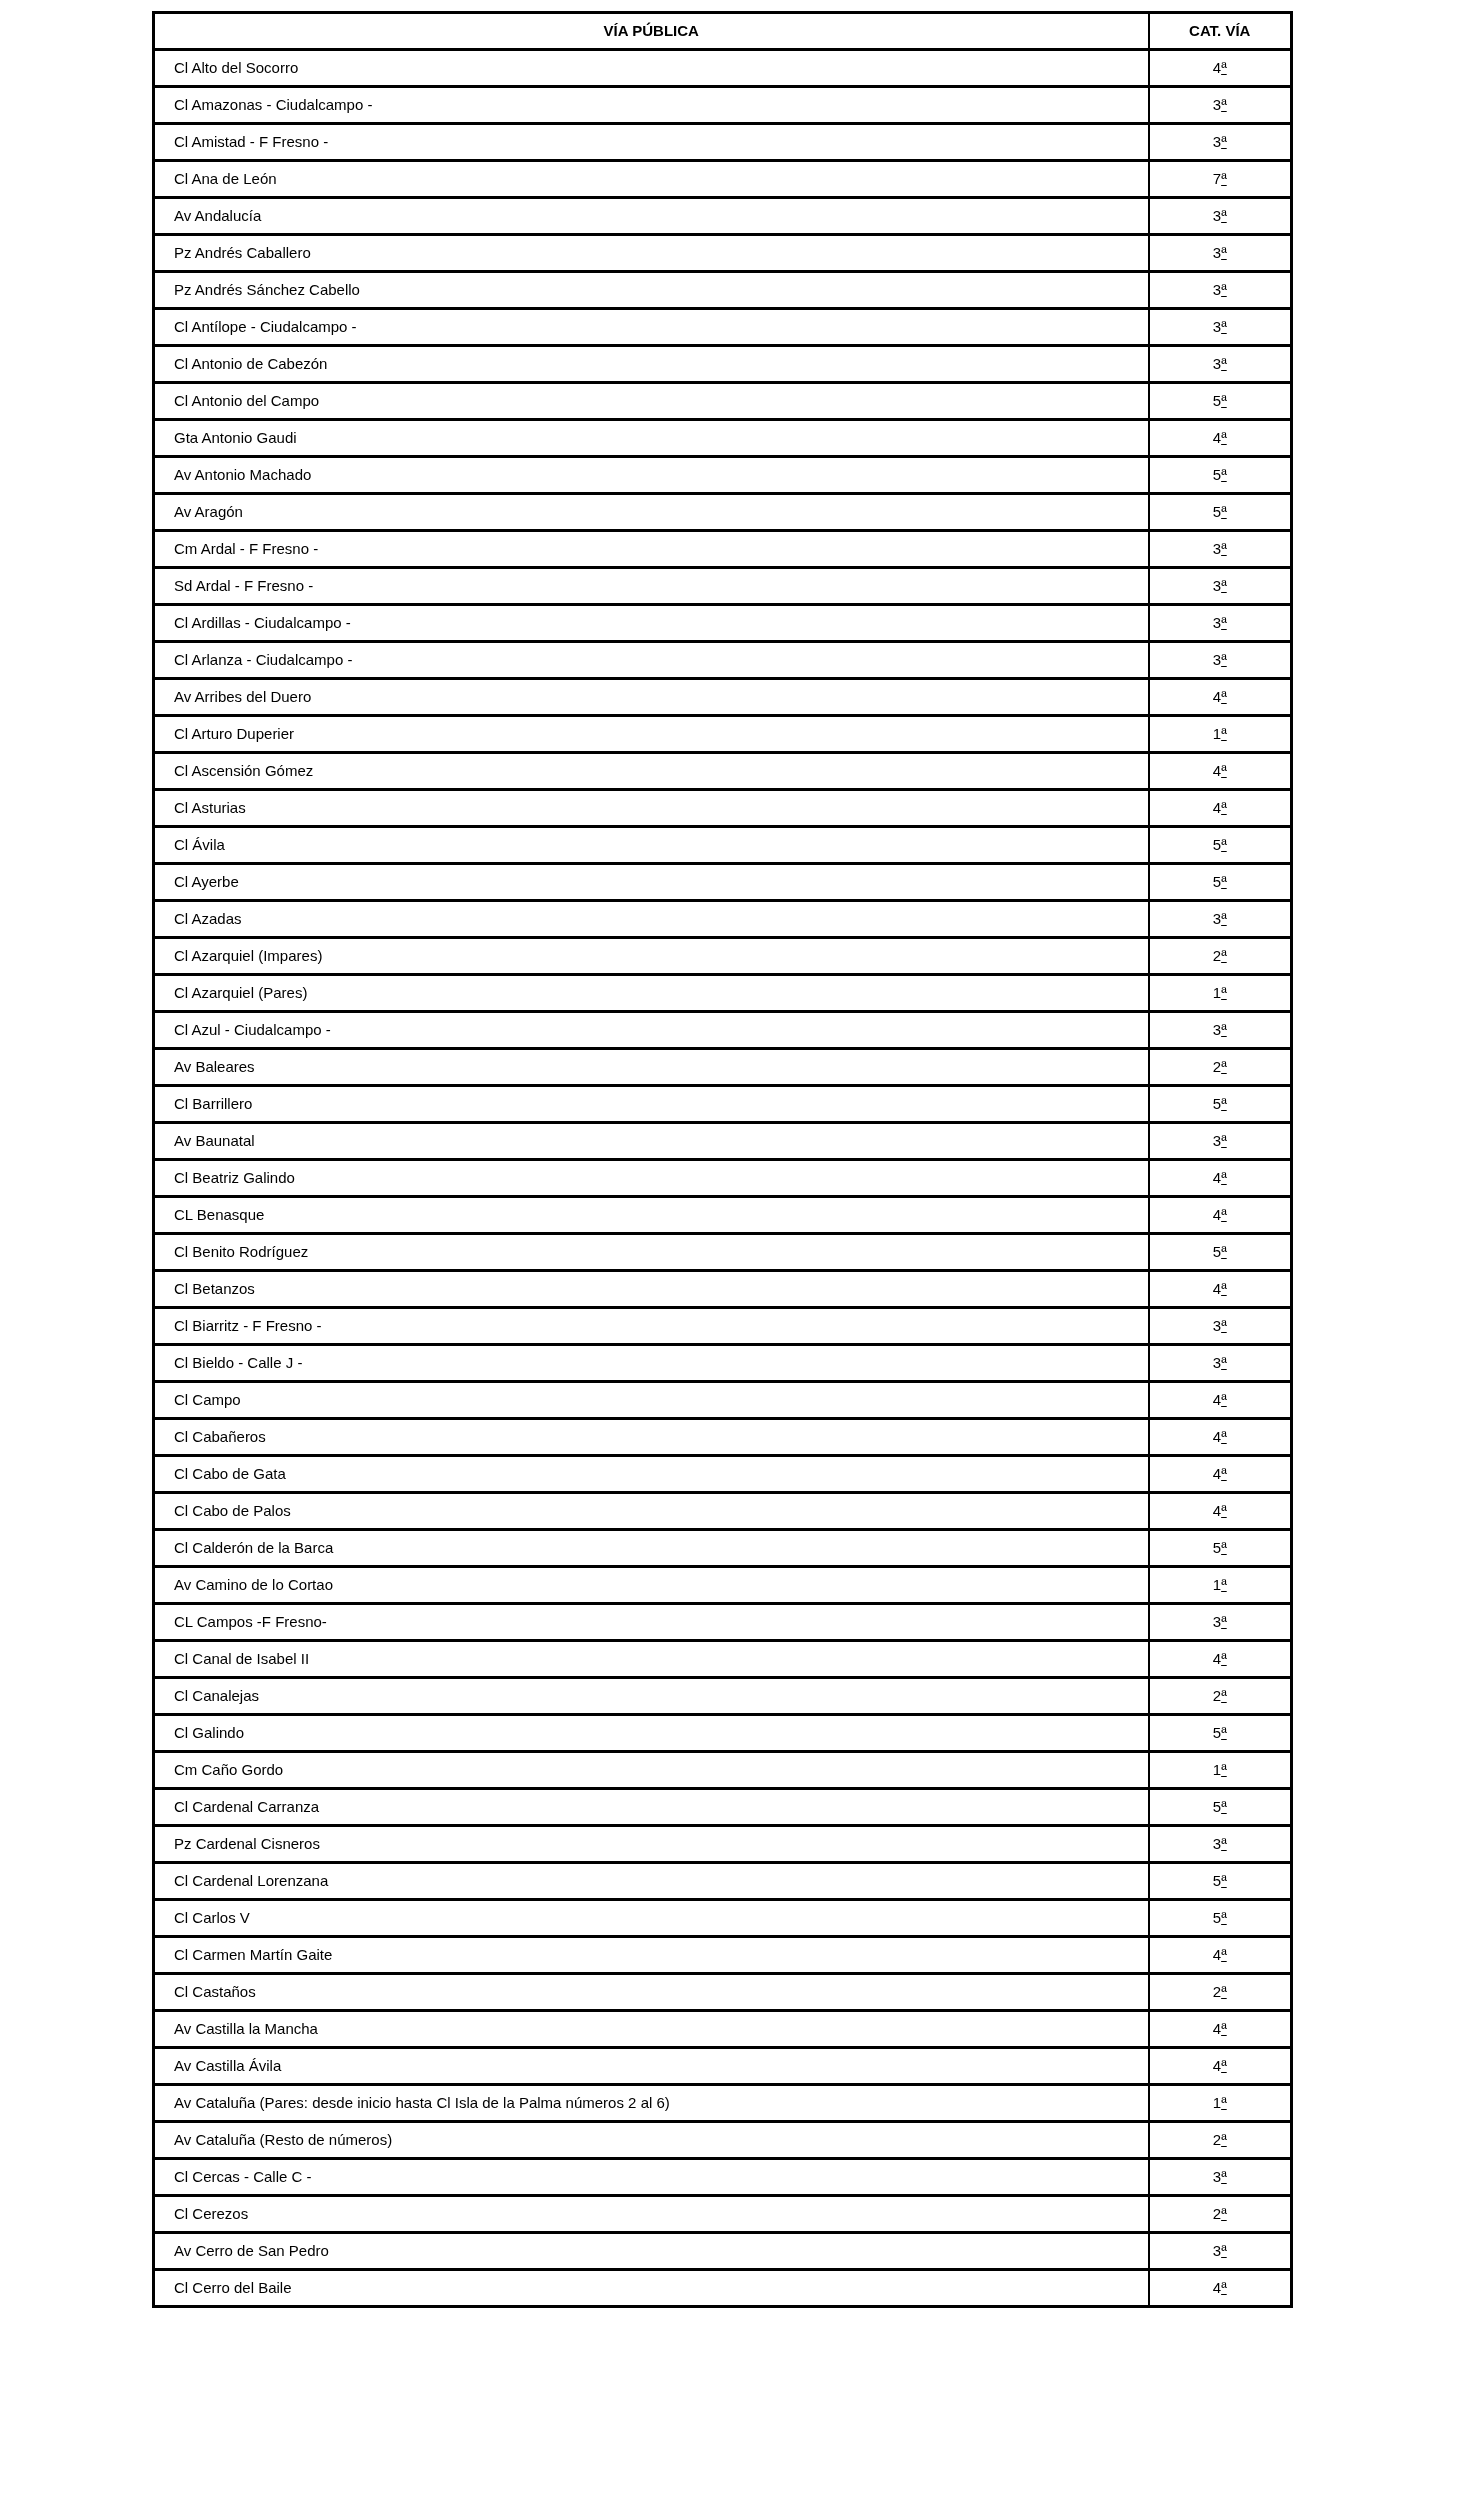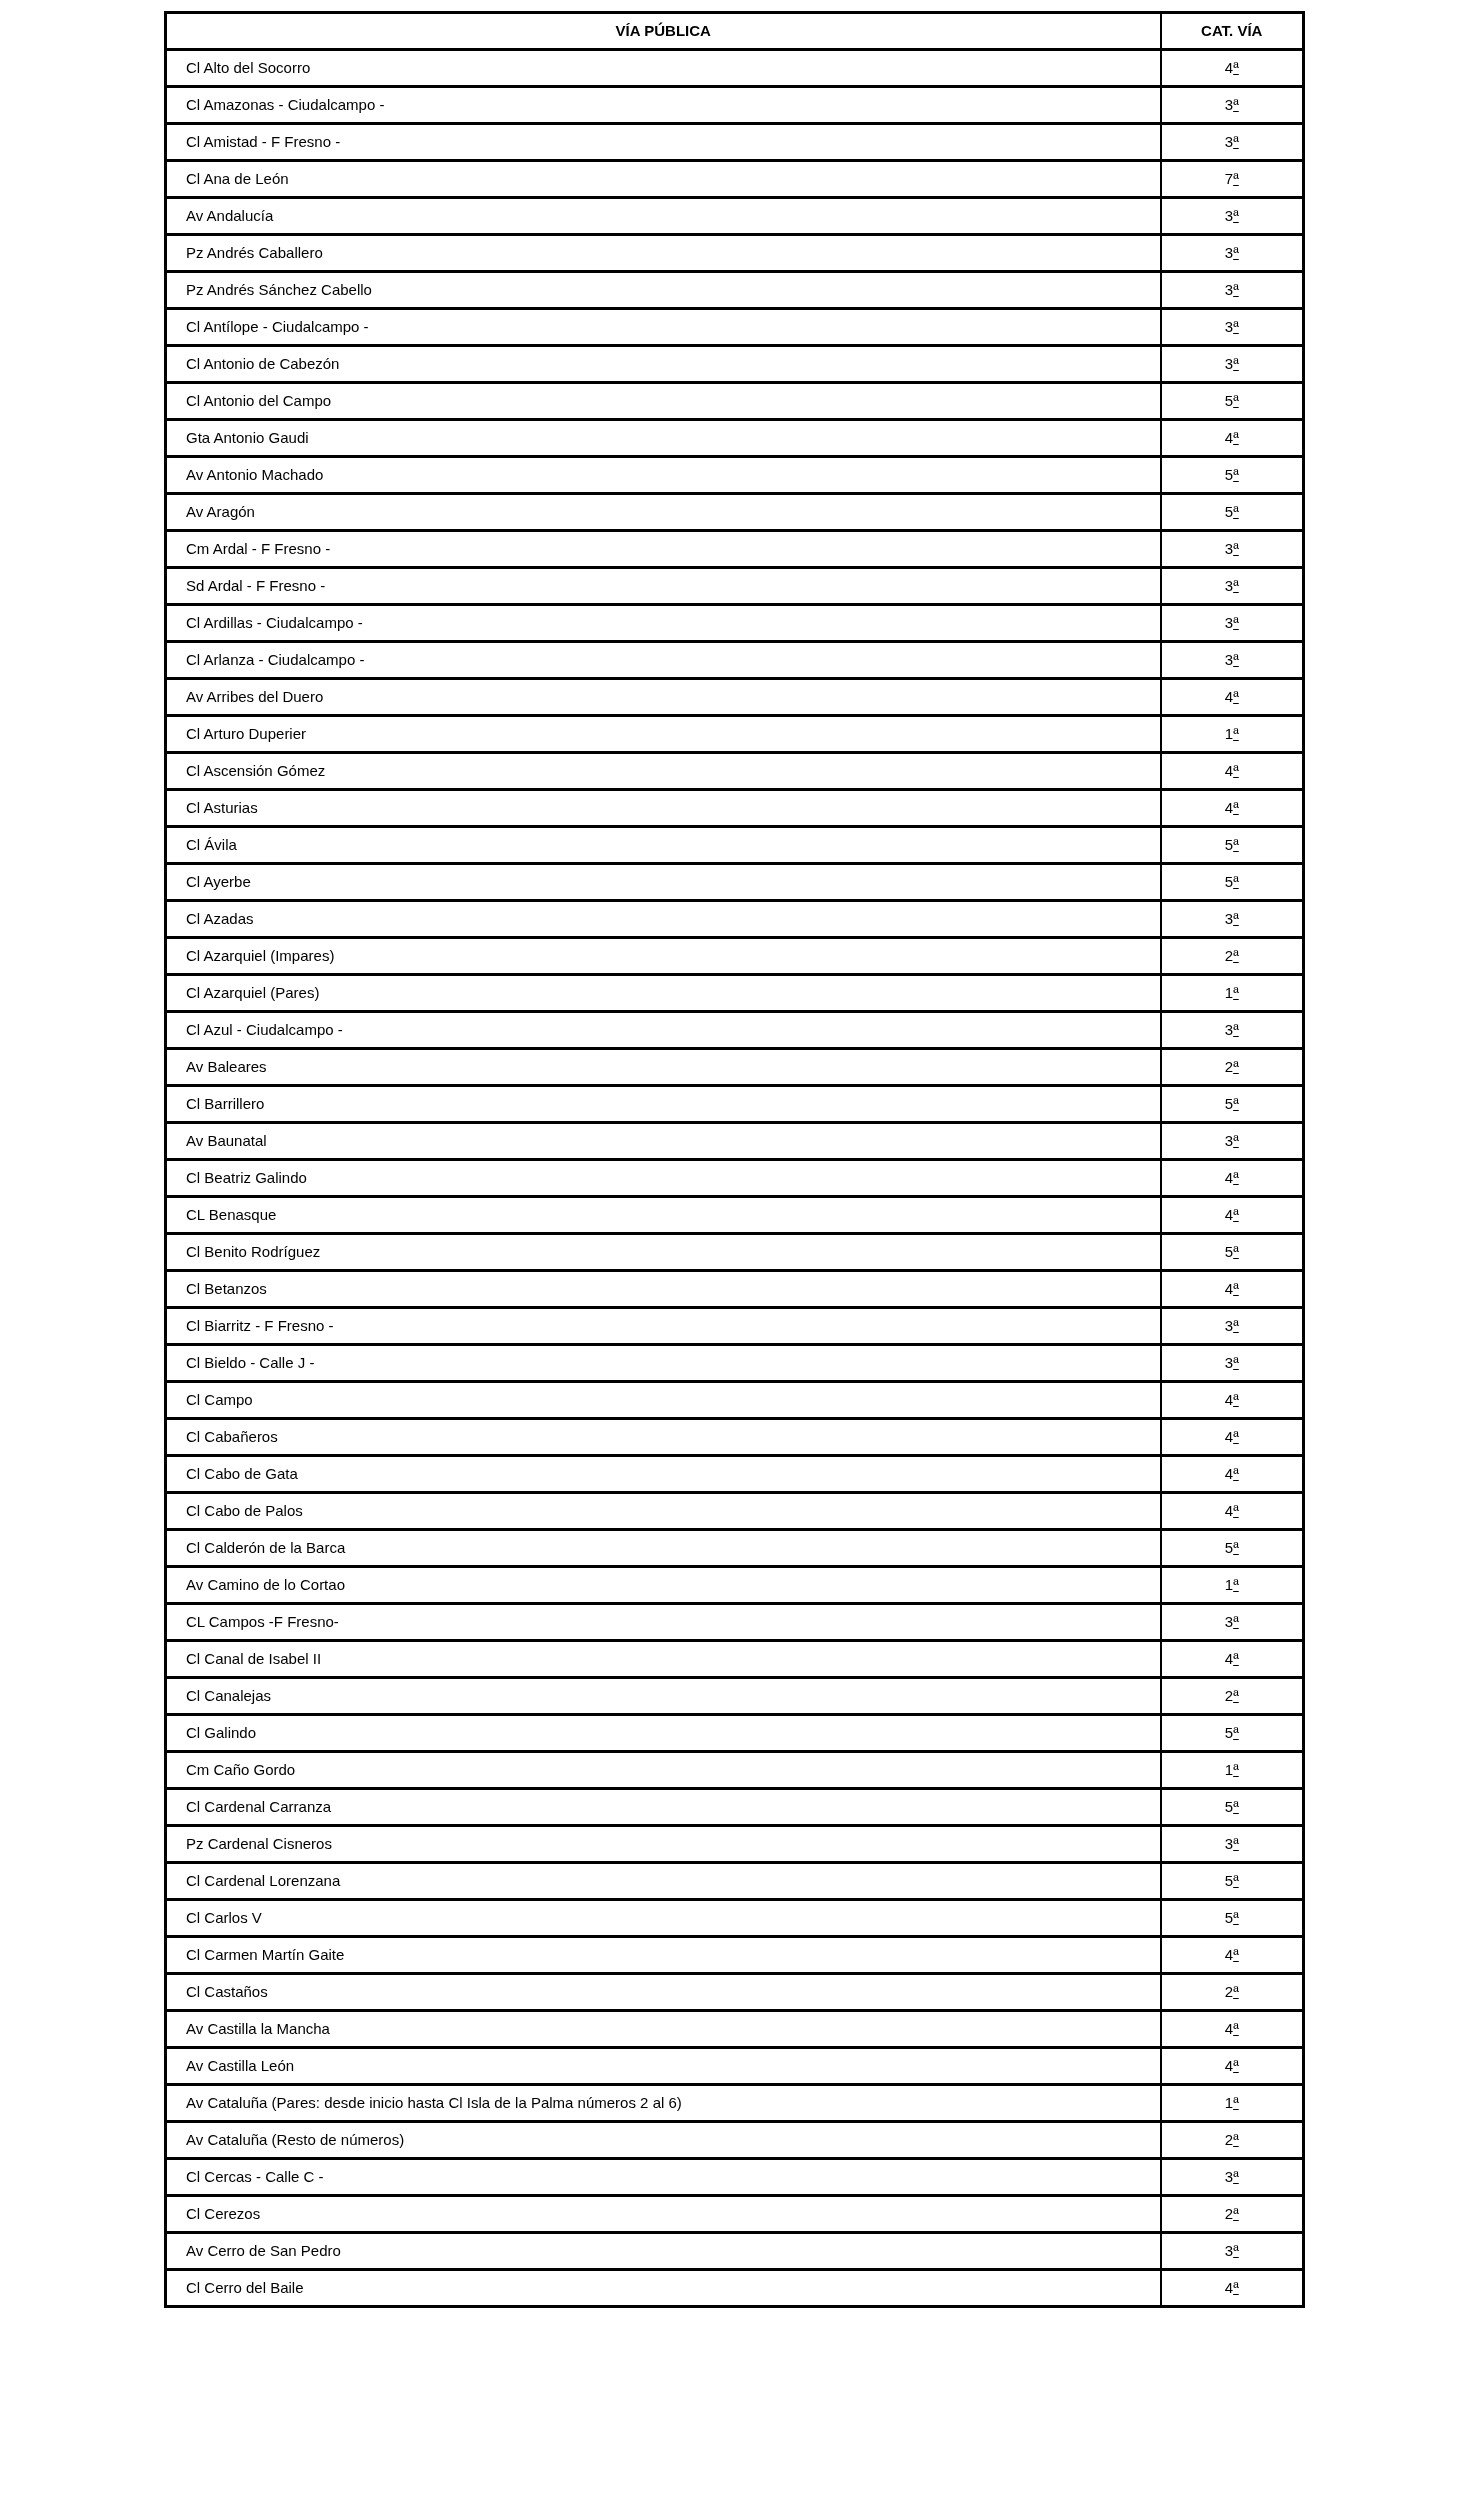--- a/index.html
+++ b/index.html
@@ -14,21 +14,21 @@
     color: #000000;
   }
   .page {
     position: relative;
     width: 1470px;
     height: 2512px;
     background: #ffffff;
   }
   table.street-table {
     position: absolute;
-    left: 164px;
+    left: 152px;
     top: 11.4px;
     width: 1137px;
     border-collapse: collapse;
     table-layout: fixed;
   }
   col.c-via { width: 995px; }
   col.c-cat { width: 143px; }
   th, td {
     border: 3.5px solid #000000;
     padding: 0;
@@ -282,21 +282,21 @@
         </tr>
         <tr>
           <td class="via">Cl Castaños</td>
           <td class="cat">2<span class="ord">ª</span></td>
         </tr>
         <tr>
           <td class="via">Av Castilla la Mancha</td>
           <td class="cat">4<span class="ord">ª</span></td>
         </tr>
         <tr>
-          <td class="via">Av Castilla León</td>
+          <td class="via">Av Castilla Ávila</td>
           <td class="cat">4<span class="ord">ª</span></td>
         </tr>
         <tr>
           <td class="via">Av Cataluña (Pares: desde inicio hasta Cl Isla de la Palma números 2 al 6)</td>
           <td class="cat">1<span class="ord">ª</span></td>
         </tr>
         <tr>
           <td class="via">Av Cataluña (Resto de números)</td>
           <td class="cat">2<span class="ord">ª</span></td>
         </tr>

